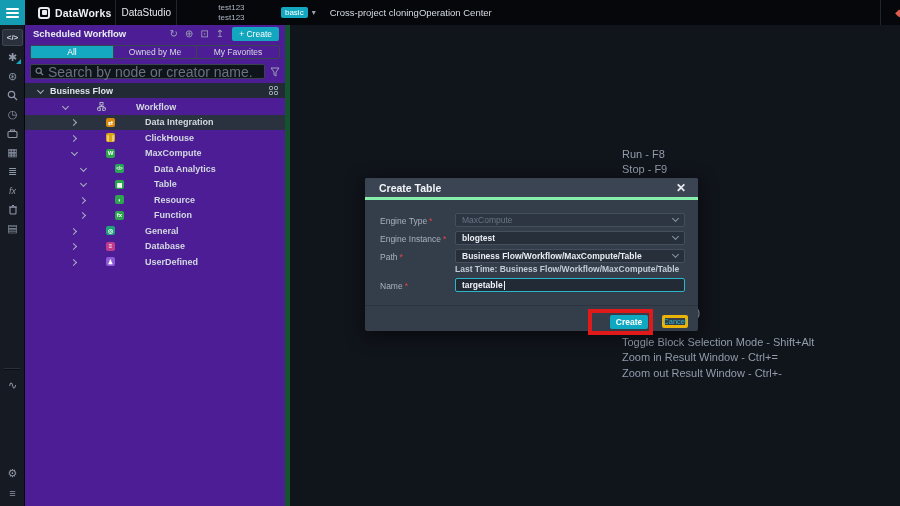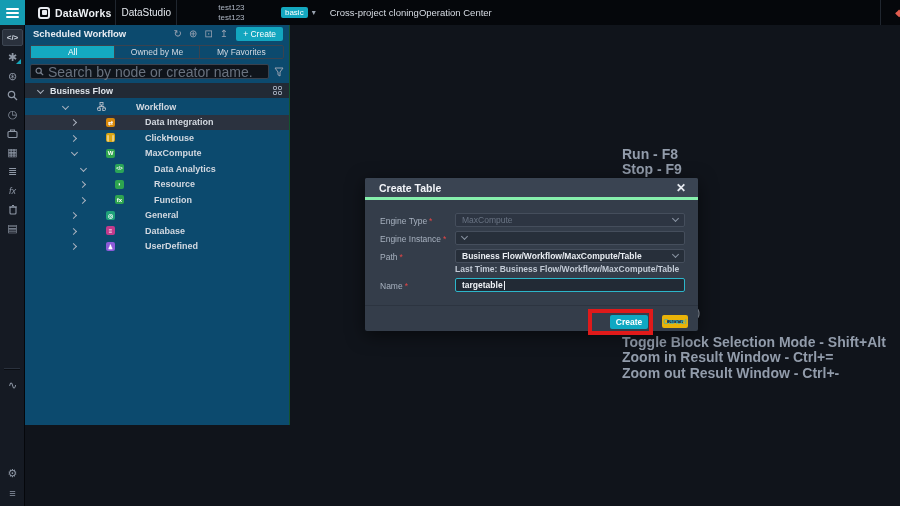--- a/index.html
+++ b/index.html
@@ -27,21 +27,21 @@
   #rail { position:absolute; left:0; top:25px; width:25px; height:481px; background:#151a23; border-right:1px solid #05070b; }
   .rail-icn { width:25px; height:19px; display:flex; align-items:center; justify-content:center; color:#8f98a6; font-size:11px; }
   .rail-icn svg { display:block; }
   .rail-active { margin:4px 2px 0 2px; width:21px; height:17px; background:#2a313d; border:1px solid #3c4552; border-radius:2px; color:#cdd4de; font-size:8px; font-weight:bold; display:flex; align-items:center; justify-content:center; }
   .rail-gap { height:2px; }
   .rail-div { margin:6px 4px; height:2px; border-top:1px solid #2a313d; border-bottom:1px solid #0a0d12; }
   .star-wrap { position:relative; }
   .star-wrap .corner { position:absolute; right:4px; bottom:3px; width:0; height:0; border-left:5px solid transparent; border-bottom:5px solid #16a5bb; }
   #rail-bottom { position:absolute; left:0; bottom:4px; width:25px; }
   
-  #panel { position:absolute; left:25px; top:25px; width:265px; height:400px; background:#0c4a6e; border-right:1px solid #14532d; }
+  #panel { position:absolute; left:25px; top:25px; width:265px; height:481px; background:#4c1d95; border-right:5px solid #14532d; }
   #panel-head { position:absolute; left:0; top:0; right:0; height:17px; display:flex; align-items:center; padding:0 6px 0 8px; }
   #panel-title { color:#e8ecf2; font-size:9.5px; font-weight:bold; flex:1; }
   .ph-icn { color:#9aa3b2; font-size:10px; margin-left:7px; }
   #create-btn { background:#12a6bf; color:#fff; font-size:8.5px; border-radius:2px; padding:2px 7px; margin-left:8px; }
   #tabs { position:absolute; left:5px; right:5px; top:20px; height:14px; display:flex; border:1px solid #3a4350; border-radius:2px; }
   .tab { flex:1; text-align:center; font-size:8.5px; color:#d5dae2; line-height:12px; border-left:1px solid #3a4350; }
   .tab:first-child { border-left:none; }
   .tab.active { background:#14a9c0; color:#fff; }
   #searchrow { position:absolute; left:5px; right:5px; top:39px; height:15px; display:flex; align-items:center; }
   #searchbox { flex:1; display:flex; align-items:center; height:15px; background:#0f141b; border:1px solid #39424f; border-radius:2px; padding:0 4px; }
@@ -56,41 +56,41 @@
   .trow { height:15.5px; display:flex; align-items:center;gap:25px; }
   .trow.sel { background:#2b323f; }
   .chev { width:6px; height:6px; flex:none; position:relative; }
   .chev:after { content:""; position:absolute; left:0; top:0; width:4px; height:4px; border-right:1.2px solid #aab2bf; border-bottom:1.2px solid #aab2bf; }
   .chev.right:after { transform:rotate(-45deg); left:0; top:1px; }
   .chev.down:after { transform:rotate(45deg); left:1px; top:0; }
   .nicon { width:9px; height:9px; border-radius:2px; margin-left:4px; flex:none; display:flex; align-items:center; justify-content:center; font-size:6px; color:#fff; font-weight:bold; overflow:hidden; }
   .tlabel { color:#d2d8e0; font-size:9px; font-weight:bold; margin-left:5px; white-space:nowrap; }
   
   #editor { position:absolute; left:291px; top:25px; width:609px; height:481px; background:#10141b; }
-  .shortcuts { position:absolute; color:#929cab; font-size:14px; font-weight:bold; line-height:15.4px; }
+  .shortcuts { position:absolute; color:#929cab; font-size:11px; font-weight:normal; line-height:15.4px; }
   #peek { position:absolute; color:#929cab; font-size:9px; font-weight:bold; }
   
   #modal { position:absolute; left:365px; top:178px; width:333px; height:153px; background:#343d4a; border-radius:2px; box-shadow:0 4px 18px rgba(0,0,0,.55); }
   #modal-head { height:22px; background:#3a4452; border-bottom:3px solid #86efac; display:flex; align-items:center; padding:0 12px 0 14px; border-radius:2px 2px 0 0; }
   #modal-title { color:#f2f4f8; font-size:10.5px; font-weight:bold; flex:1; }
   #modal-close { color:#e8ecf2; font-size:12px; font-weight:bold; }
   .mlabel { position:absolute; left:15px; color:#a7b1bf; font-size:8.5px; }
   .mlabel .req { color:#e34545; margin-left:2px; }
   .msel { position:absolute; left:90px; width:230px; height:14px; background:#272f3a; border:1px solid #454e5c; border-radius:2px; display:flex; align-items:center; padding:0 6px; }
   .msel .val { color:#e9edf2; font-size:8.5px; font-weight:bold; flex:1; }
   .msel.disabled { background:#2d3542; }
   .msel.disabled .val { color:#697383; font-weight:normal; }
   .msel .dchev { width:5px; height:5px; border-right:1px solid #8a94a3; border-bottom:1px solid #8a94a3; transform:rotate(45deg); margin-top:-3px; }
   #lasttime { position:absolute; left:90px; top:86px; color:#c3cbd6; font-size:8.5px; font-weight:bold; }
   #name-input { position:absolute; left:90px; top:100px; width:230px; height:14px; background:#222a35; border:1px solid #2cb6ca; border-radius:2px; display:flex; align-items:center; padding:0 6px; }
   #name-input .val { color:#f0f3f7; font-size:8.5px; font-weight:bold; }
   .cursor { display:inline-block; width:1px; height:9px; background:#e8ecf2; margin-left:1px; vertical-align:-1px; }
   #modal-foot { position:absolute; left:0; top:127px; width:100%; height:26px; border-top:1px solid #2c3440; }
   #create-ok { position:absolute; left:245px; top:9px; width:38px; height:14px; background:#0fa8c2; color:#fff; font-size:8.5px; font-weight:bold; display:flex; align-items:center; justify-content:center; border-radius:2px; }
-  #cancel-btn { position:absolute; left:297px; top:9px; width:26px; height:13px; border:5px solid #eab308; color:#2bb3c7; font-size:7.5px; display:flex; align-items:center; justify-content:center; border-radius:2px; }
+  #cancel-btn { position:absolute; left:297px; top:9px; width:26px; height:13px; border:3px solid #eab308; color:#2bb3c7; font-size:7.5px; display:flex; align-items:center; justify-content:center; border-radius:2px; }
   #red-rect { position:absolute; left:588px; top:309px; width:65px; height:26px; border:4px solid #e01a1a; }
 </style>
 </head>
 <body>
 
 <div id="topbar">
   <div id="hamburger">
       <div class="bars">
         <div></div>
         <div></div>
@@ -228,20 +228,26 @@
         <span class="tlabel">MaxCompute</span>
       </div>
       <div class="trow">
         <span style="width: 30px; flex: 0 0 auto;"></span>
         <span class="chev down"></span>
         <span class="nicon" style="background: rgb(43, 164, 87); font-size: 4.5px;">&lt;/&gt;</span>
         <span class="tlabel">Data Analytics</span>
       </div>
       <div class="trow">
         <span style="width: 30px; flex: 0 0 auto;"></span>
+        <span class="chev down"></span>
+        <span class="nicon" style="background: rgb(46, 164, 79);">▦</span>
+        <span class="tlabel">Table</span>
+      </div>
+      <div class="trow">
+        <span style="width: 30px; flex: 0 0 auto;"></span>
         <span class="chev right"></span>
         <span class="nicon" style="background: rgb(46, 164, 79);">◗</span>
         <span class="tlabel">Resource</span>
       </div>
       <div class="trow">
         <span style="width: 30px; flex: 0 0 auto;"></span>
         <span class="chev right"></span>
         <span class="nicon" style="background: rgb(46, 164, 79);">fx</span>
         <span class="tlabel">Function</span>
       </div>
@@ -283,20 +289,21 @@
     <span id="modal-title">Create Table</span>
     <span id="modal-close">✕</span>
   </div>
   <span class="mlabel" style="top:38px;text-align:right;"><span>Engine Type</span><span class="req">*</span></span>
   <div class="msel disabled" style="top:35px;">
     <span class="val">MaxCompute</span>
       <span class="dchev"></span>
   </div>
   <span class="mlabel" style="top:56px;"><span>Engine Instance</span><span class="req">*</span></span>
   <div class="msel" style="top:53px;">
+    <span class="val">blogtest</span>
       <span class="dchev"></span>
   </div>
   <span class="mlabel" style="top:74px;"><span>Path</span><span class="req">*</span></span>
   <div class="msel" style="top:71px;">
     <span class="val">Business Flow/Workflow/MaxCompute/Table</span>
       <span class="dchev"></span>
   </div>
   <span id="lasttime">Last Time: Business Flow/Workflow/MaxCompute/Table</span>
   <span class="mlabel" style="top:103px;"><span>Name</span><span class="req">*</span></span>
   <div id="name-input">

